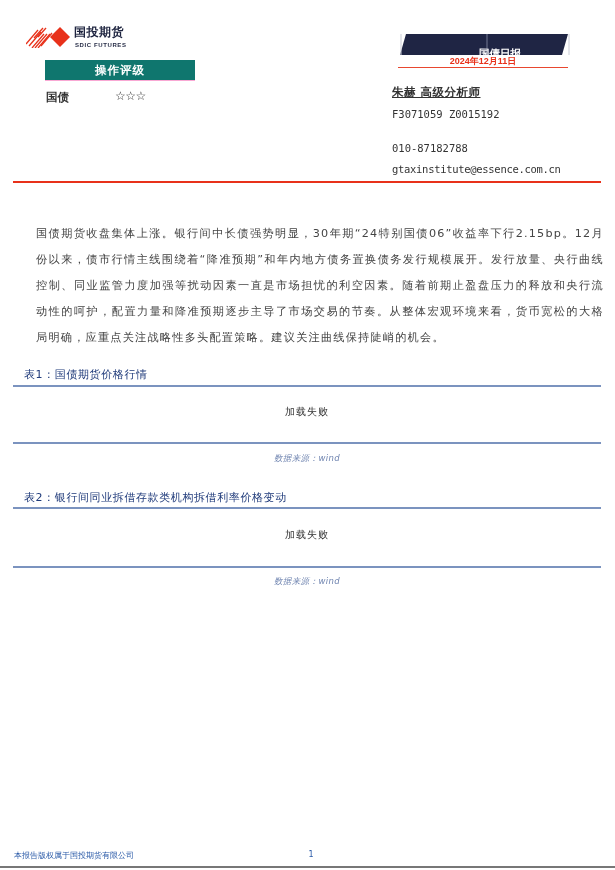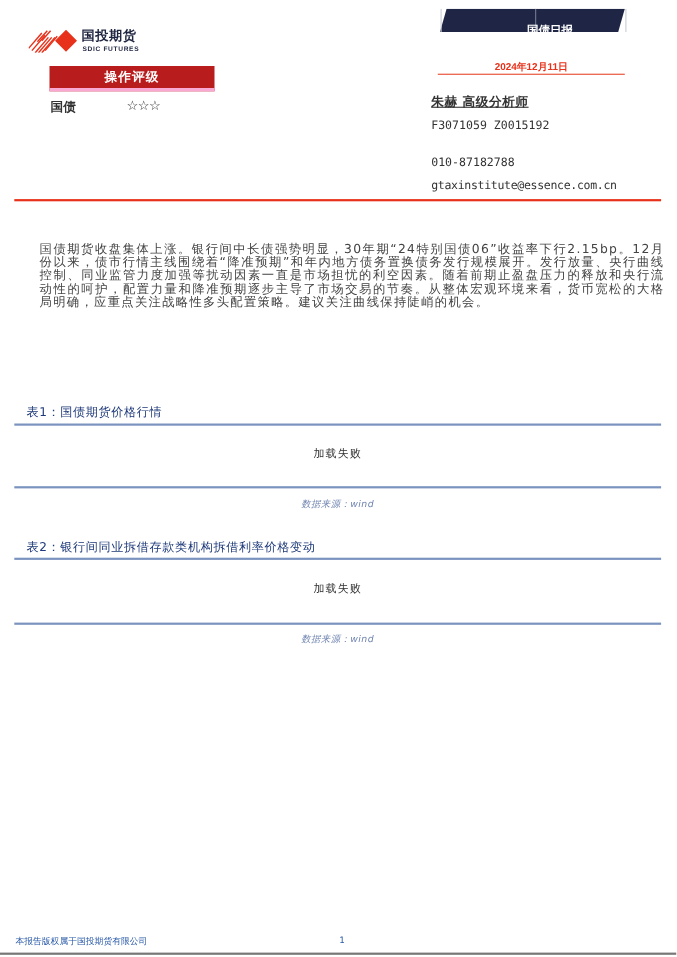--- a/index.html
+++ b/index.html
@@ -38,39 +38,39 @@
       font-family: "Liberation Sans", sans-serif;
       font-weight: bold; font-size: 6px;
       color: #1f2540; letter-spacing: 0.6px;
       white-space: nowrap;
     }
 
     
     .rating-banner {
       left: 45px; top: 60px;
       width: 150px; height: 20px;
-      background: #b91c1c;
-      border-bottom: 3px solid #f9a8d4;
+      background: #0f766e;
+      border-bottom: 1px solid #f9a8d4;
       color: #ffffff;
       font-weight: bold; font-size: 11.5px;
       display: flex; align-items: center; justify-content: center;
       letter-spacing: 1px;
     }
     .rating-label {
       left: 46px; top: 90px;
       font-size: 11.5px; font-weight: bold; color: #333;
     }
     .rating-stars {
       left: 115px; top: 89px;
       font-size: 12px; color: #333; letter-spacing: -0.5px;
     }
 
     
     .report-banner {
-      left: 400px; top: 8px;
+      left: 400px; top: 34px;
       width: 170px; height: 39px;
     }
     .report-banner svg { position: absolute; left: 0; top: 0; }
     .report-banner-text {
       position: absolute; left: 0; top: 0; width: 100%; height: 100%;
       display: flex; align-items: center; justify-content: center;
       color: #ffffff; font-weight: bold; font-size: 10.5px;
       padding-left: 30px; box-sizing: border-box;
     }
     .report-date {
@@ -102,21 +102,21 @@
     .analyst-email { top: 163px; letter-spacing: -0.3px; }
 
     .top-red-rule {
       left: 13px; top: 181px; width: 588px; height: 1.5px;
       background: #e8311a;
     }
 
     
     .summary {
       left: 36px; top: 221px; width: 568px;
-      font-size: 11.2px; line-height: 12px; color: #444;
+      font-size: 11.2px; line-height: 26px; color: #444;
       letter-spacing: 1.2px;
       text-align: justify;
     }
 
     
     .tbl-title {
       left: 24px;
       font-size: 11px; font-weight: normal; color: #1f3a7a;
       letter-spacing: 0.6px;
       white-space: nowrap;

